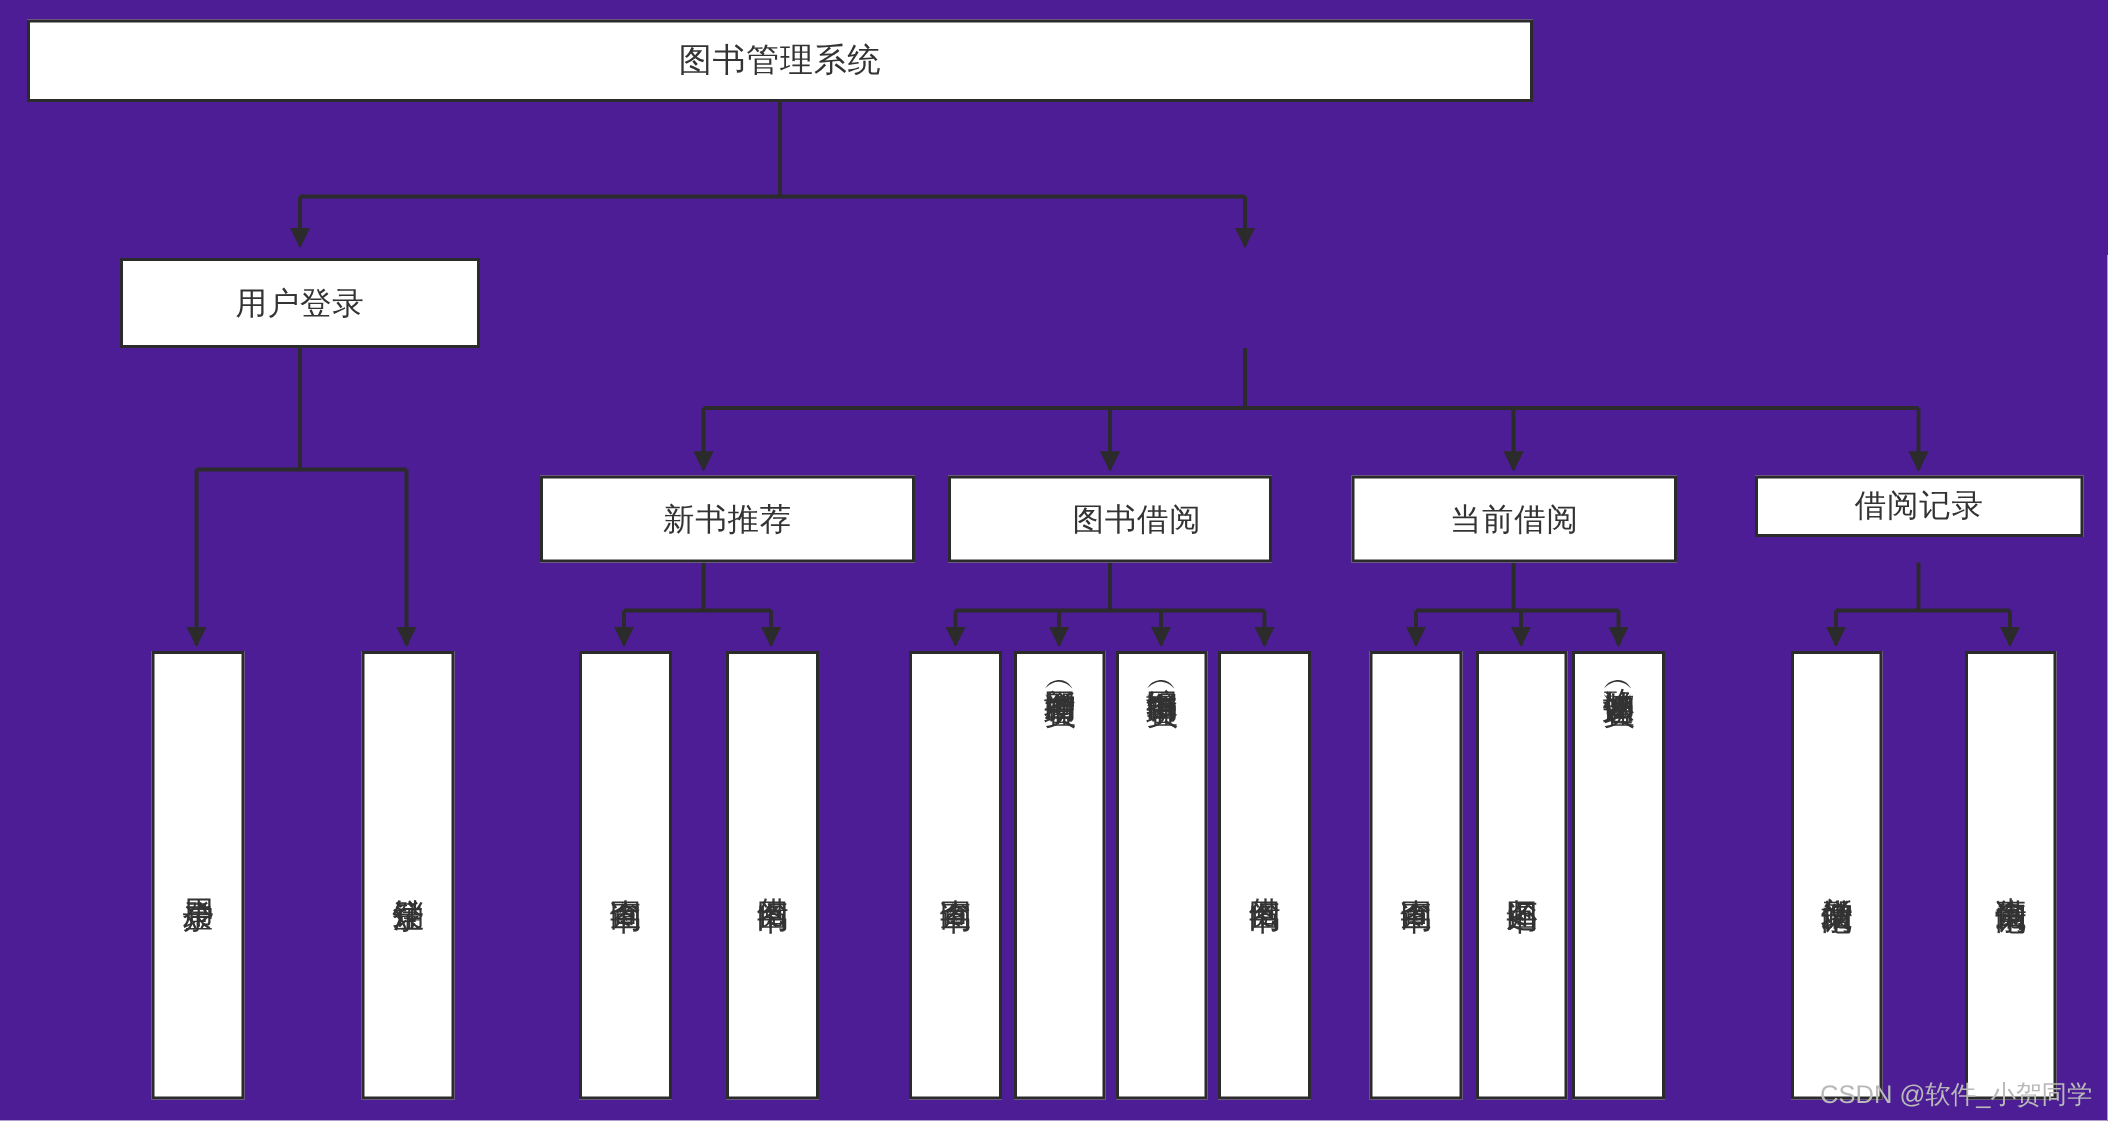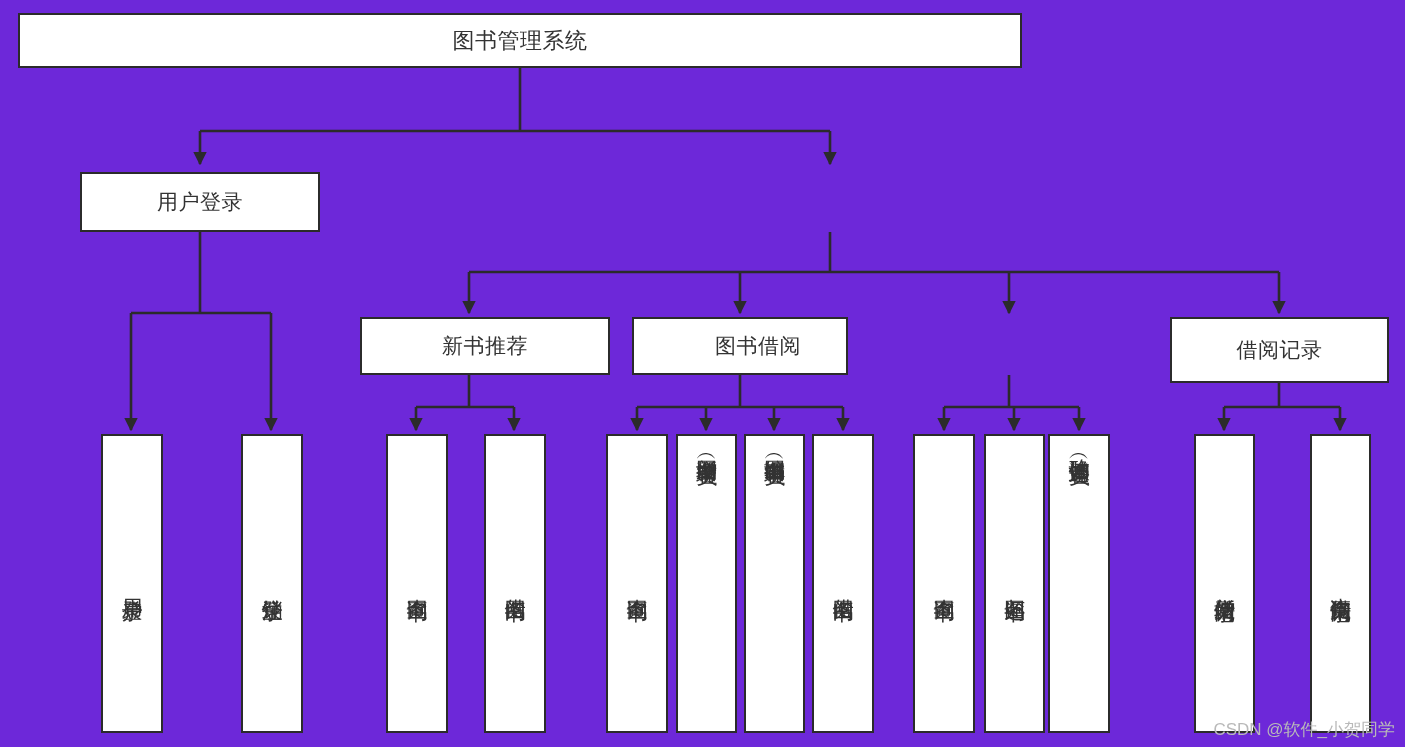--- a/index.html
+++ b/index.html
@@ -7,21 +7,21 @@
     padding: 0;
     background: #ffffff;
   }
   body {
     font-family: "DejaVu Sans", "Liberation Sans", sans-serif;
   }
   #diagram-root {
     position: relative;
     width: 1405px;
     height: 747px;
-    background: #6d28d9;
+    background: #4c1d95;
     overflow: hidden;
   }
   #wires {
     position: absolute;
     left: 0;
     top: 0;
     width: 1405px;
     height: 747px;
     pointer-events: none;
   }
@@ -142,21 +142,24 @@
   <div class="node horizontal" style="left:80px; top:172px; width:240px; height:60px;">
     <span class="label">用户登录</span>
   </div>
 
   <div class="node horizontal" style="left:360px; top:317px; width:250px; height:58px;">
     <span class="label">新书推荐</span>
   </div>
   <div class="node horizontal" style="left:632px; top:317px; width:216px; height:58px;padding-left:36px;">
     <span class="label">图书借阅</span>
   </div>
-  <div class="node horizontal" style="left:1170px; top:317px; width:219px; height:66px;">
+  <div class="node horizontal" style="left:901px; top:317px; width:217px; height:58px;">
+    <span class="label">当前借阅</span>
+  </div>
+  <div class="node horizontal" style="left:1170px; top:317px; width:219px; height:41px;">
     <span class="label">借阅记录</span>
   </div>
 
   <div class="node vertical centered" style="left:101px; top:434px; width:62px; height:299px;">
     <span class="label">用户登录</span>
   </div>
   <div class="node vertical centered" style="left:241px; top:434px; width:62px; height:299px;">
     <span class="label">注销登录</span>
   </div>
 

